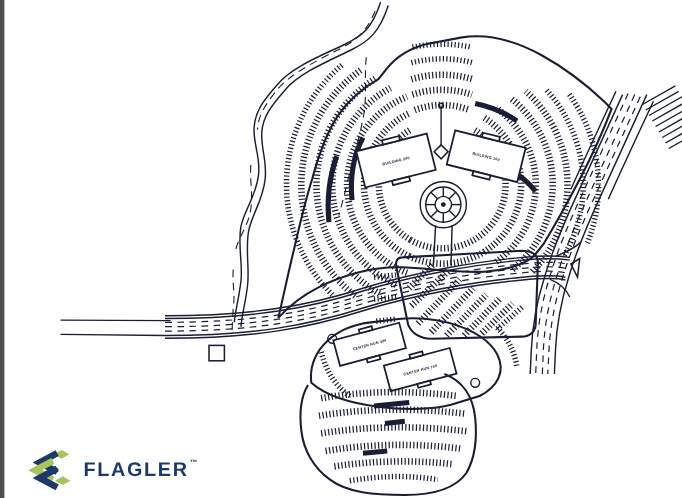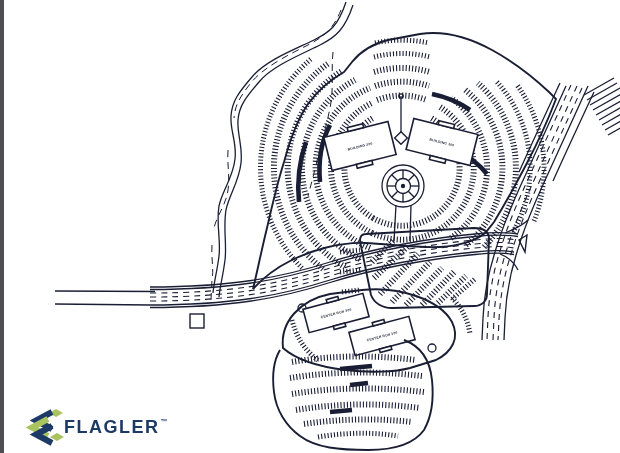--- a/index.html
+++ b/index.html
@@ -21,21 +21,21 @@
   .cdash{fill:none;stroke:var(--ink);stroke-width:1;stroke-dasharray:7 5;}
   .comb{fill:none;stroke:var(--ink);stroke-width:6;stroke-dasharray:1.1 2.1;}
   .comb5{fill:none;stroke:var(--ink);stroke-width:5;stroke-dasharray:1.1 2.1;}
   .bar {fill:none;stroke:var(--ink);stroke-width:4.6;}
   .bld {fill:#ffffff;stroke:var(--ink);stroke-width:1.6;}
   .bldlbl{font-family:"Liberation Sans",sans-serif;font-size:3.4px;font-weight:bold;
           fill:var(--ink);text-anchor:middle;letter-spacing:.2px;}
   .wht {fill:#ffffff;stroke:var(--ink);stroke-width:1.4;}
 
   
-  .logo{position:absolute;left:20px;top:408px;display:flex;align-items:center;gap:0;}
+  .logo{position:absolute;left:20px;top:408px;display:flex;align-items:center;gap:12px;}
   .logo-text{color:var(--navy);font-weight:bold;font-size:18px;letter-spacing:1.5px;
              display:flex;align-items:flex-start;}
   .logo-text sup{font-size:7px;letter-spacing:0;margin-top:1px;margin-left:1px;}
 </style>
 </head>
 <body>
 
 <div class="page">
   <div class="left-bar"></div>
 

